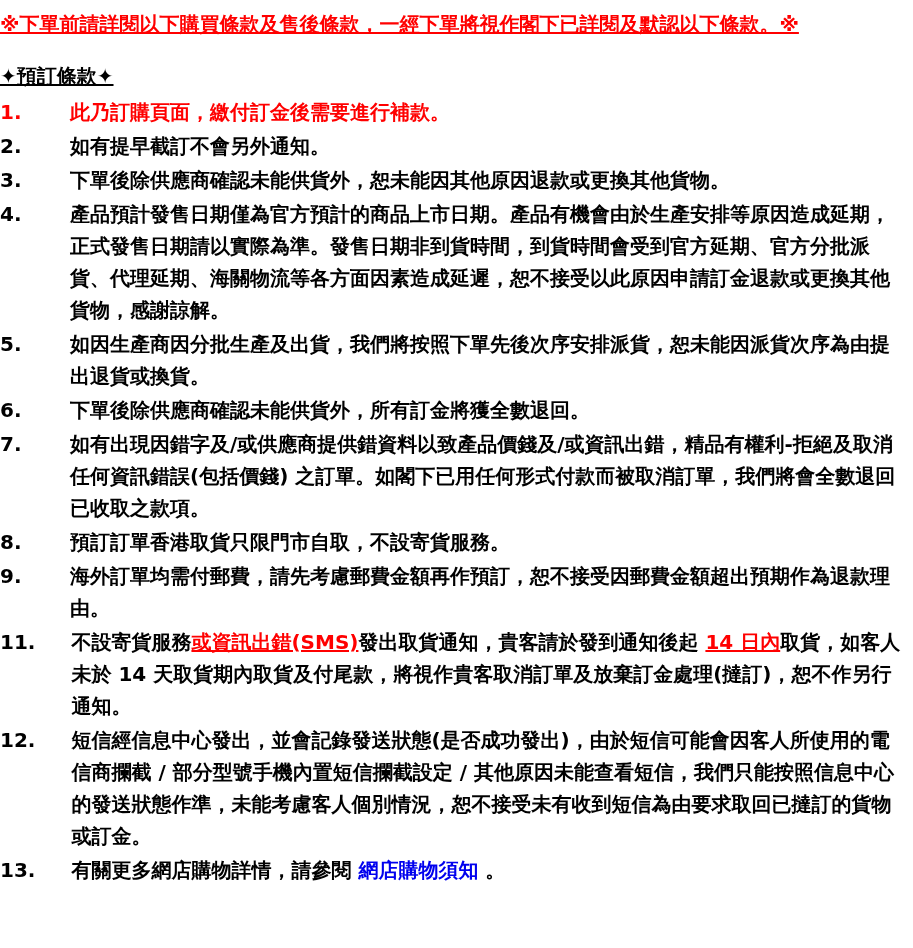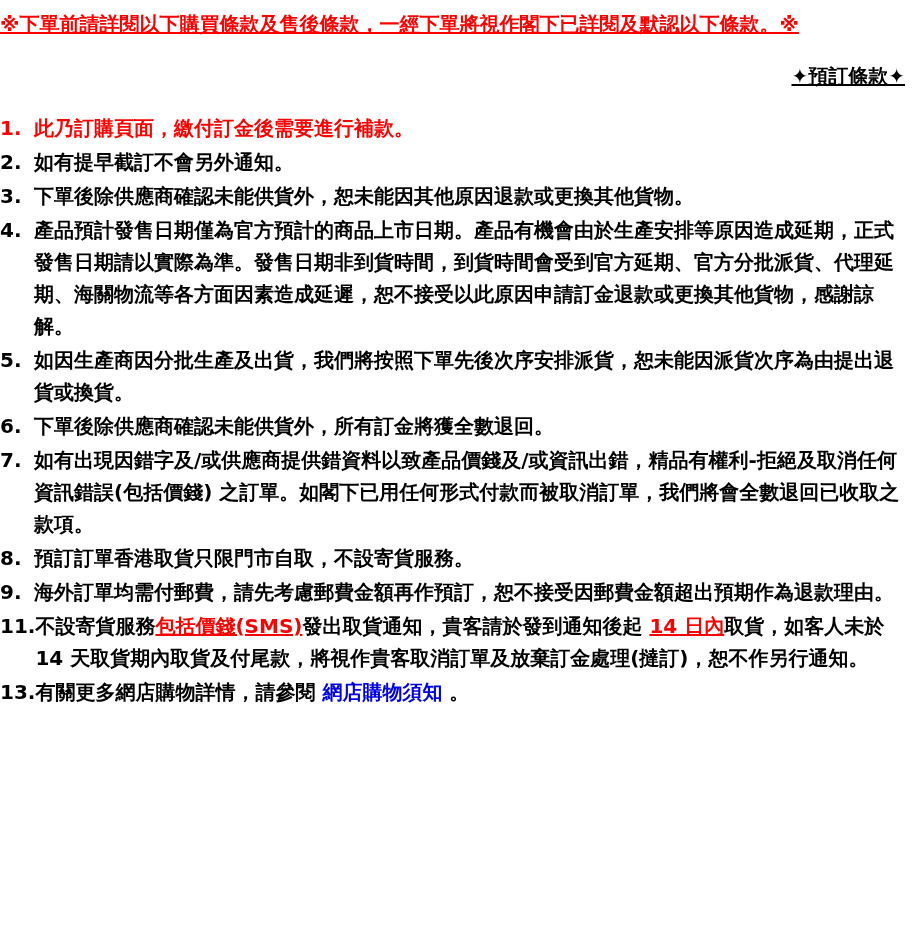--- a/index.html
+++ b/index.html
@@ -18,31 +18,30 @@
   .page{padding:8px 8px 16px 0;}
   .notice{
     color:var(--alert-red);
     text-decoration:underline;
     line-height:32px;
     margin-bottom:20px;
   }
   .section-title{
     text-decoration:underline;
     line-height:32px;
-    margin-bottom:20px;
-    text-align:right;
+    margin-bottom:4px;
   }
   ol.terms{list-style:none;margin:0;padding:0;}
   ol.terms li{
     display:flex;
     line-height:32px;
     margin-bottom:2px;
   }
   .num{flex:0 0 34px;}
-  .term-text{flex:1;}
+  .term-text{flex:1;margin-left:36px;}
   li.red{color:var(--alert-red);}
   .red-underline{color:var(--alert-red);text-decoration:underline;}
   .link{color:var(--link-blue);cursor:pointer;}
 </style>
 </head>
 <body>
 
 <div class="page">
   <div class="notice">※下單前請詳閱以下購買條款及售後條款，一經下單將視作閣下已詳閱及默認以下條款。※</div>
   <div class="section-title">✦預訂條款✦</div>
@@ -78,20 +77,24 @@
       <li>
         <span class="num">8.</span>
         <span class="term-text"><span>預訂訂單香港取貨只限門市自取，不設寄貨服務。</span></span>
       </li>
       <li>
         <span class="num">9.</span>
         <span class="term-text"><span>海外訂單均需付郵費，請先考慮郵費金額再作預訂，恕不接受因郵費金額超出預期作為退款理由。</span></span>
       </li>
       <li>
         <span class="num">11.</span>
-        <span class="term-text"><span>不設寄貨服務</span><span class="red-underline">包括價錢(SMS)</span><span>發出取貨通知，貴客請於發到通知後起 </span><span class="red-underline">14 日內</span><span>取貨，如客人未於 14 天取貨期內取貨及付尾款，將視作貴客取消訂單及放棄訂金處理(撻訂)，恕不作另行通知。</span></span>
+        <span class="term-text"><span>不設寄貨服務</span><span class="red-underline">或資訊出錯(SMS)</span><span>發出取貨通知，貴客請於發到通知後起 </span><span class="red-underline">14 日內</span><span>取貨，如客人未於 14 天取貨期內取貨及付尾款，將視作貴客取消訂單及放棄訂金處理(撻訂)，恕不作另行通知。</span></span>
+      </li>
+      <li>
+        <span class="num">12.</span>
+        <span class="term-text"><span>短信經信息中心發出，並會記錄發送狀態(是否成功發出)，由於短信可能會因客人所使用的電信商攔截 / 部分型號手機內置短信攔截設定 / 其他原因未能查看短信，我們只能按照信息中心的發送狀態作準，未能考慮客人個別情況，恕不接受未有收到短信為由要求取回已撻訂的貨物或訂金。</span></span>
       </li>
       <li>
         <span class="num">13.</span>
         <span class="term-text"><span>有關更多網店購物詳情，請參閱 </span><span class="link">網店購物須知</span><span> 。</span></span>
       </li>
     </ol>
 </div>
 
 </body></html>

